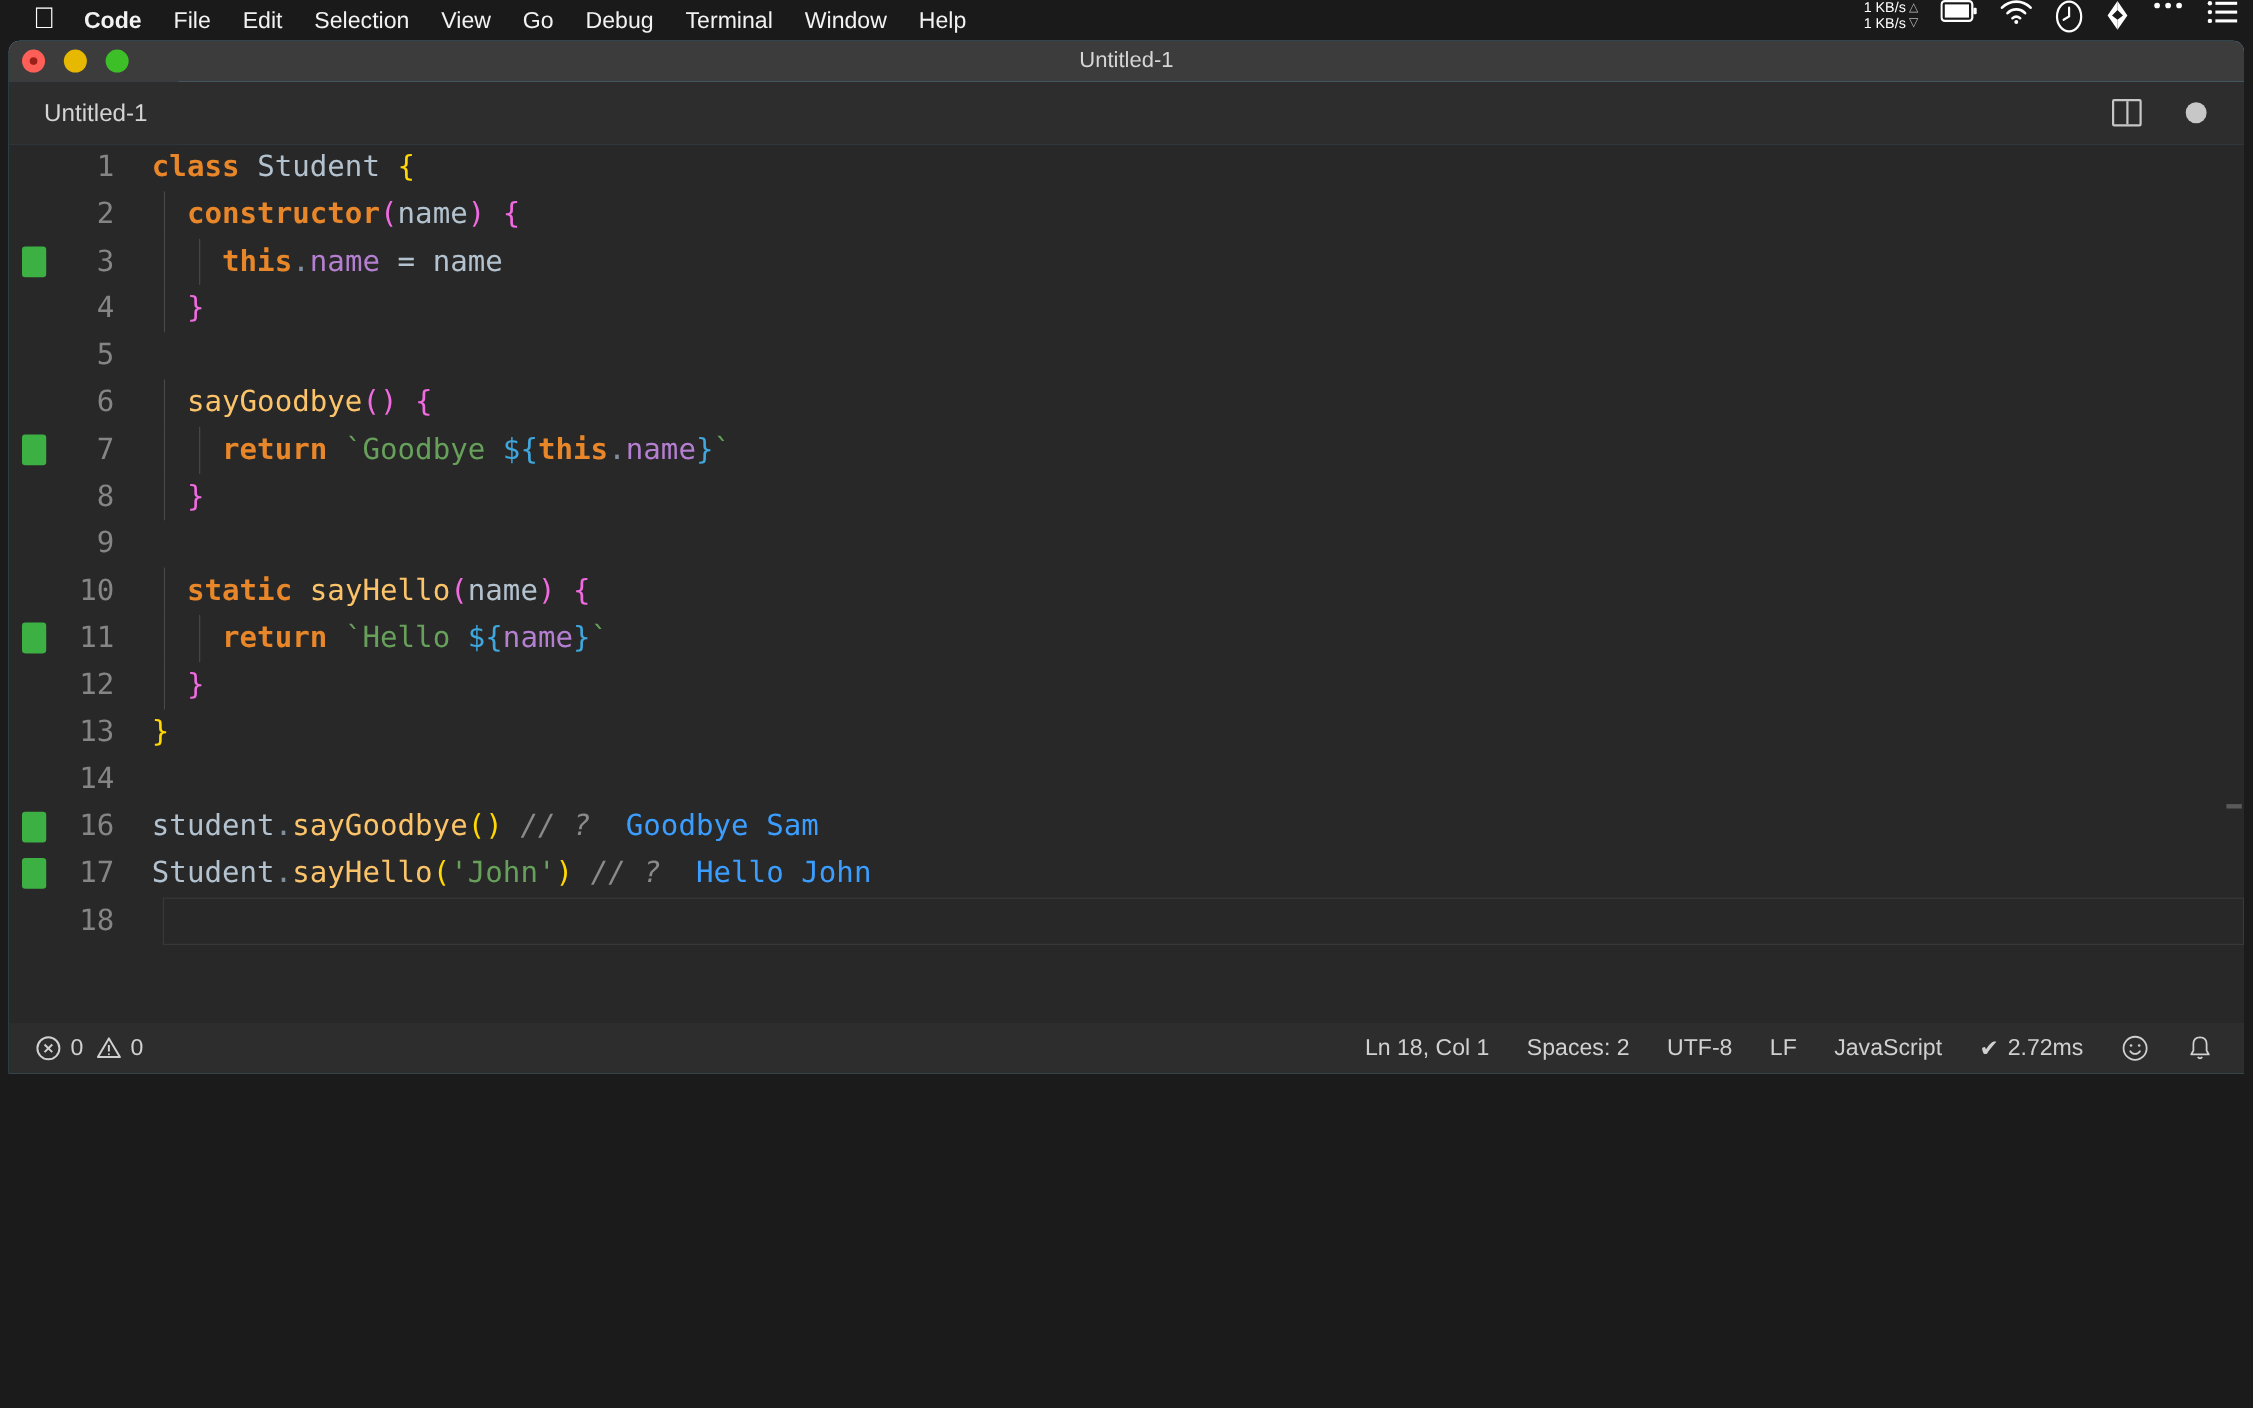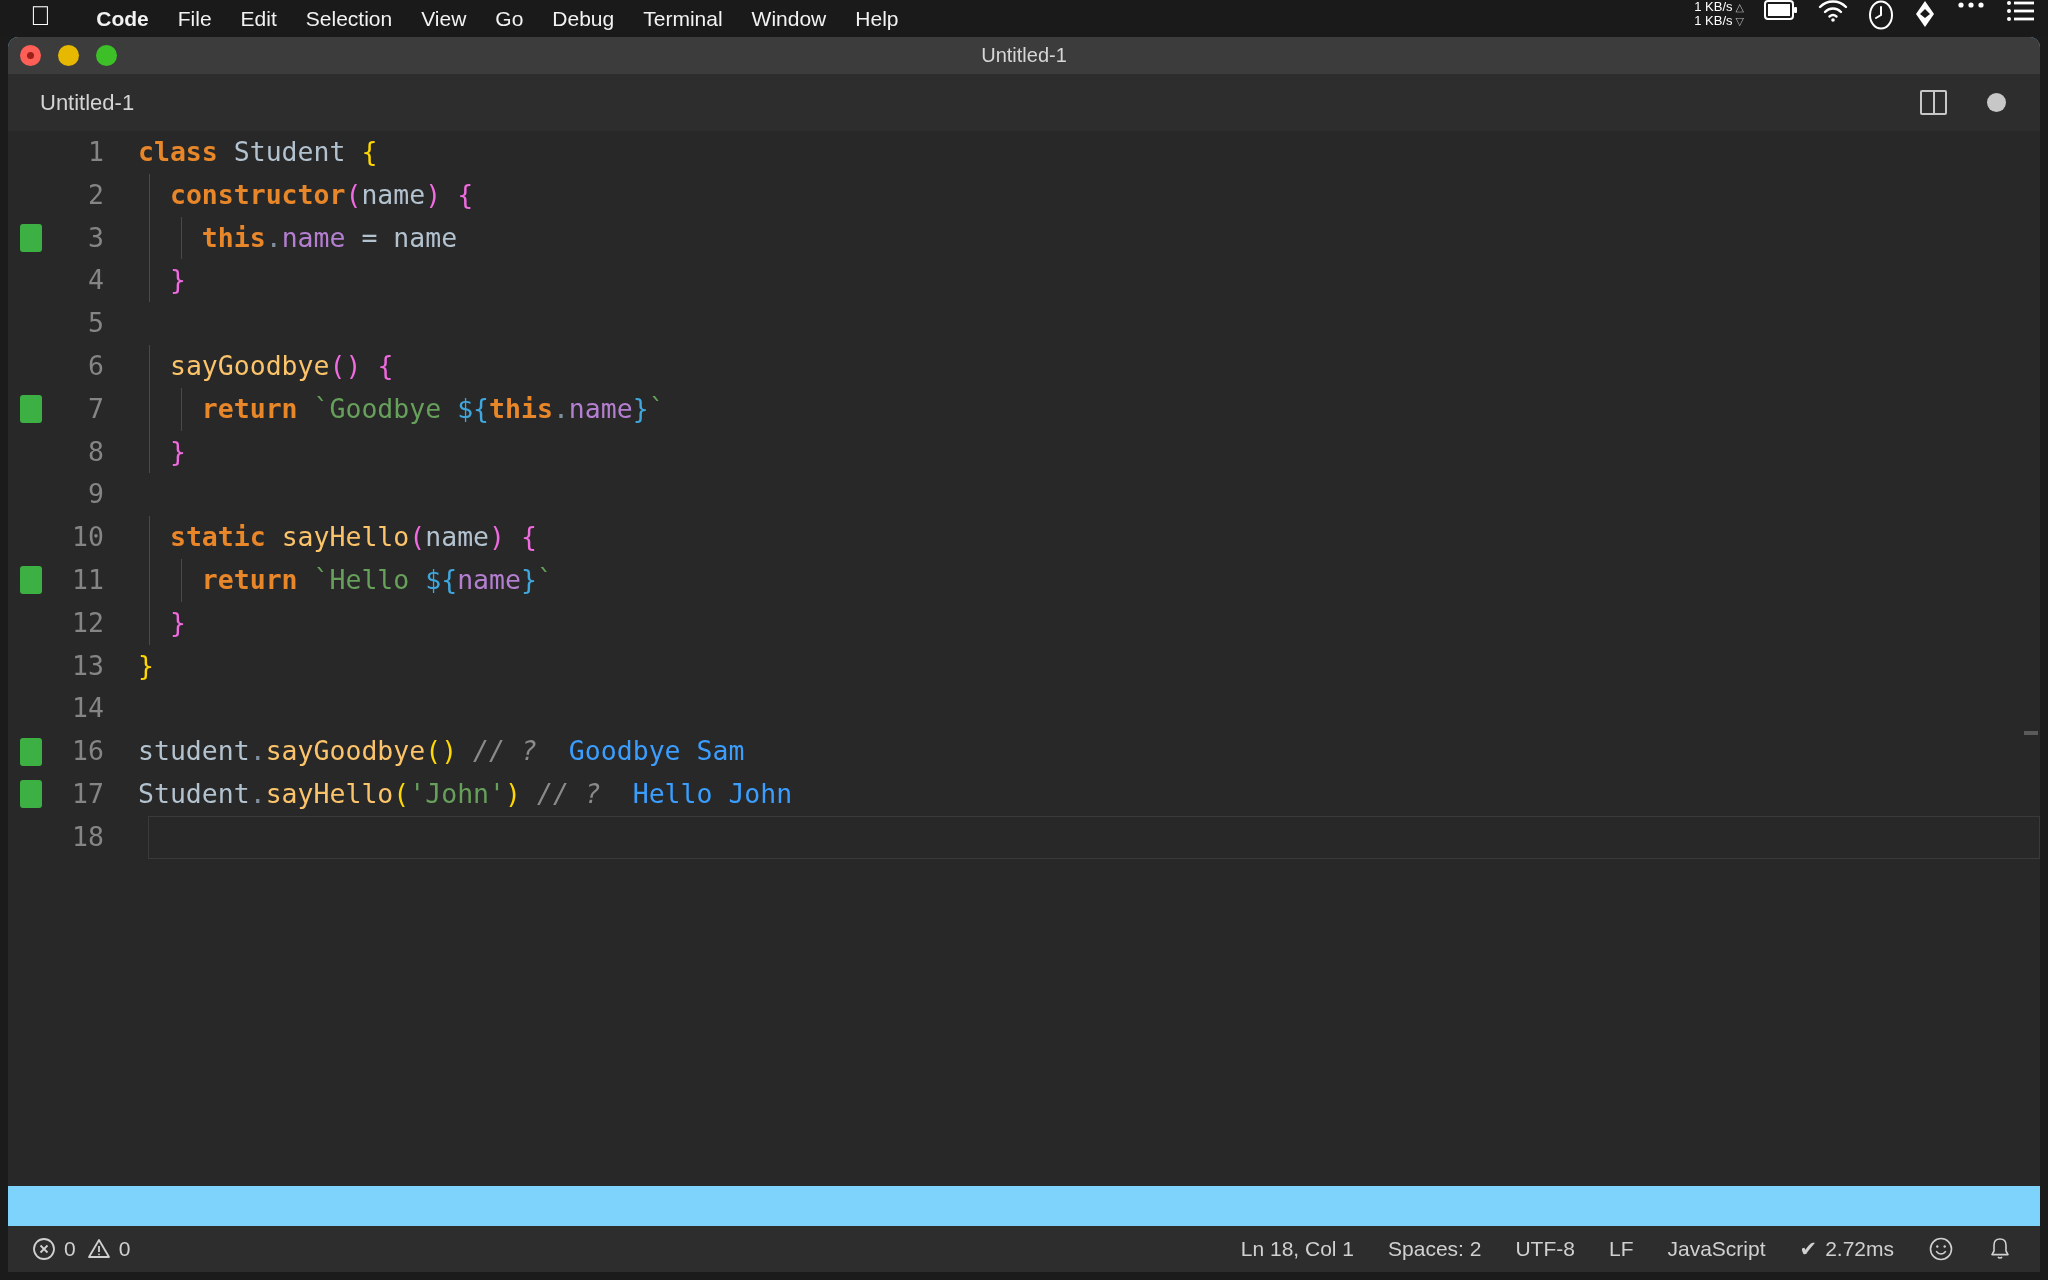--- a/index.html
+++ b/index.html
@@ -35,21 +35,21 @@
     display:flex; flex-direction:column; align-items:flex-end;
     font-size:13px; line-height:14px; color:#fff;
   }
   .netspeed .row { display:flex; align-items:center; gap:3px; }
   .netspeed .tri { font-size:11px; color:#bbb; }
   .mb-icon { color:#fff; display:flex; align-items:center; }
 
   
   .window {
     position:absolute; left:8px; top:37px;
-    width:2032px; height:1235px;
+    width:2032px; height:939px;
     background:#7dd3fc;
     border-radius:10px 10px 0 0;
     overflow:hidden;
   }
   .titlebar {
     height:37px; background:#3c3c3c;
     display:flex; align-items:center; justify-content:center;
     position:relative;
   }
   .traffic {
@@ -157,21 +157,21 @@
     margin-left:auto; display:flex; align-items:center; gap:34px; margin-right:28px;
   }
   .sb-item { display:flex; align-items:center; gap:8px; white-space:nowrap; }
   .sb-icon { display:flex; align-items:center; }
 </style>
 </head>
 <body>
 
 <div class="menubar">
   <div class="apple-logo"></div>
-  <div id="menu-items-host" style="display:flex; align-items:flex-end;margin-left:20px;">
+  <div id="menu-items-host" style="display:flex; align-items:flex-end;">
       <div class="menu-item bold">Code</div>
       <div class="menu-item">File</div>
       <div class="menu-item">Edit</div>
       <div class="menu-item">Selection</div>
       <div class="menu-item">View</div>
       <div class="menu-item">Go</div>
       <div class="menu-item">Debug</div>
       <div class="menu-item">Terminal</div>
       <div class="menu-item">Window</div>
       <div class="menu-item">Help</div>

